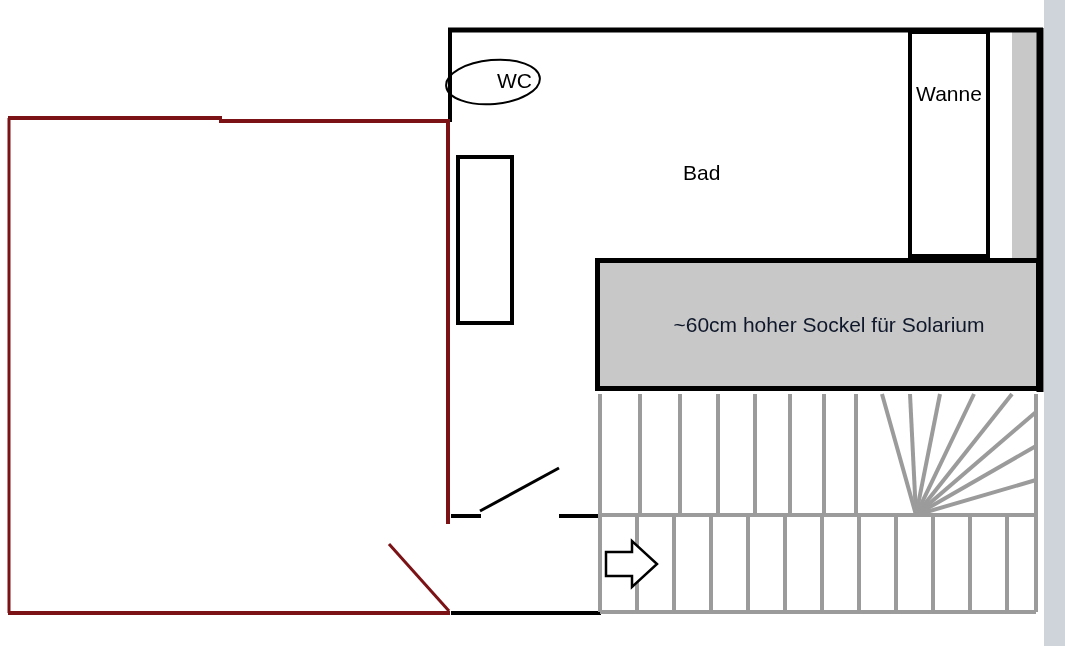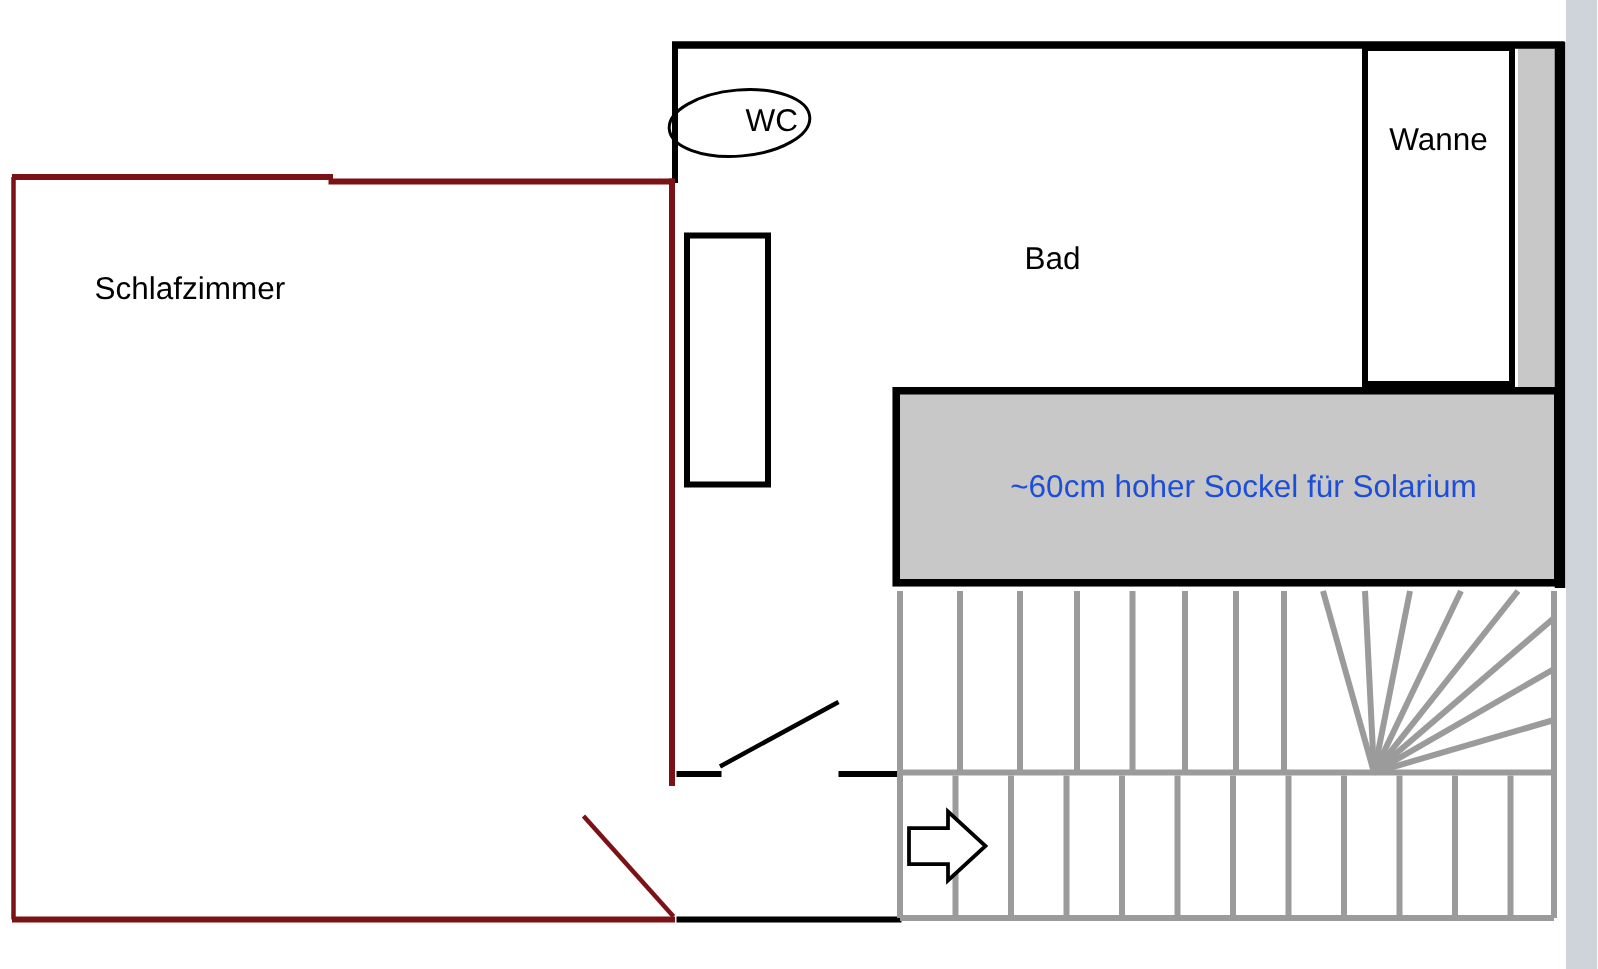--- a/index.html
+++ b/index.html
@@ -18,27 +18,27 @@
     line-height:1.1;
   }
   
   .sockel{
     position:absolute;
     left:595px;top:258px;width:446px;height:133px;
     box-sizing:border-box;
     background:var(--sockel_fill,#c8c8c8);
     border:5px solid var(--wall_black,#000);
     display:flex;align-items:center;justify-content:center;
-    font-size:21px;color:#1d4ed8;
+    font-size:21px;color:#0f172a;
     text-indent:22px;
   }
   
   .wanne{
     position:absolute;
-    left:908px;top:30px;width:102px;height:228px;
+    left:908px;top:30px;width:82px;height:228px;
     box-sizing:border-box;
     background:#fff;
     border:4px solid var(--wall_black,#000);
     text-align:center;
   }
   .wanne-label{
     display:block;
     padding-top:48px;
     font-size:21px;color:#000;
   }
@@ -80,21 +80,20 @@
     <span class="wanne-label">Wanne</span>
   </div>
   <div class="wanne-strip"></div>
 
   <div class="sockel">
     <span>~60cm hoher Sockel für Solarium</span>
   </div>
 
   <div class="wc-partition"></div>
 
-  <div class="label" style="left:63px;top:181px;">Schlafzimmer</div>
   <div class="label" style="left:497px;top:69px;">WC</div>
   <div class="label" style="left:683px;top:161px;">Bad</div>
 
   <svg id="plan-lines" width="1065" height="646" viewBox="0 0 1065 646">
 
     <g>
       <line class="k" x1="448" y1="30" x2="1043" y2="30" stroke-width="5"></line>
       <line class="k" x1="1040" y1="28" x2="1040" y2="392" stroke-width="7"></line>
       <line class="k" x1="450" y1="28" x2="450" y2="122" stroke-width="4"></line>
       <line class="k" x1="451" y1="516" x2="481" y2="516" stroke-width="4"></line>

